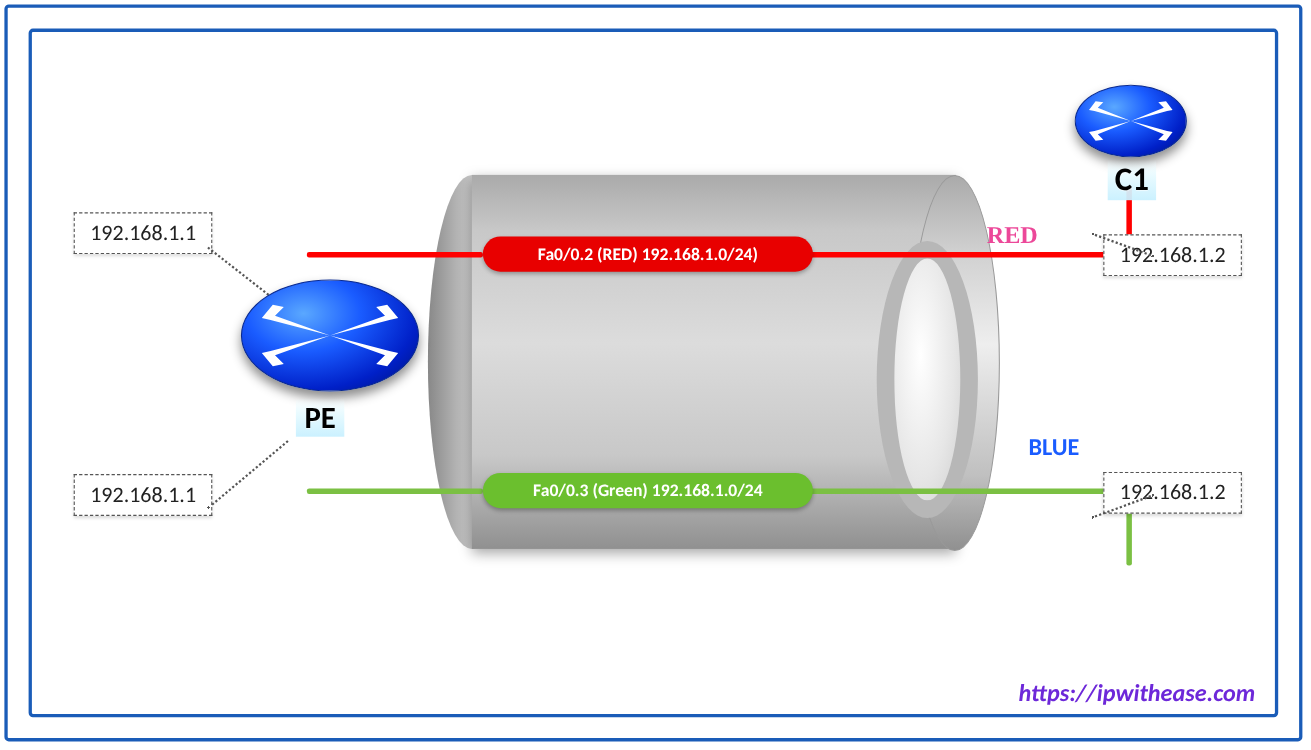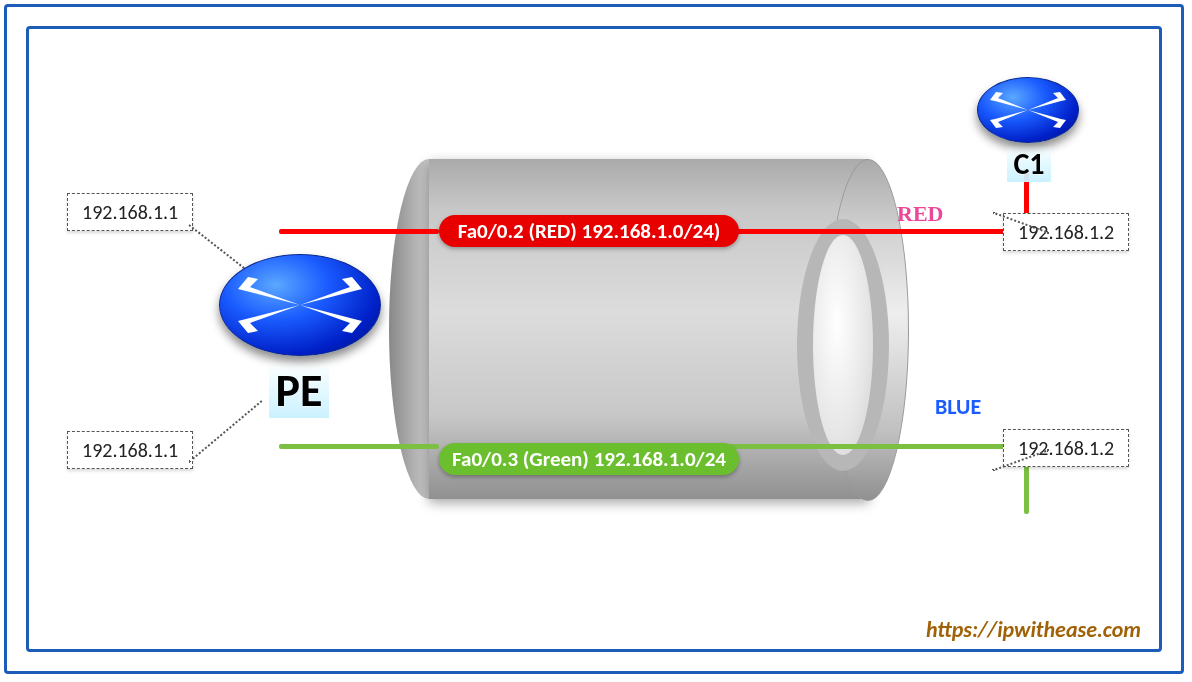--- a/index.html
+++ b/index.html
@@ -108,21 +108,21 @@
   .red { background: #ff0000; }
   .green { background: #7bc043; }
 
   
   .pill {
     position: absolute;
     height: 32px;
     border-radius: 16px;
     color: #ffffff;
     font-weight: bold;
-    font-size: 21px;
+    font-size: 16px;
     display: flex;
     align-items: center;
     justify-content: center;
     box-shadow: 0 2px 4px rgba(0,0,0,0.3);
     padding: 0 12px;
   }
   .pill-red { background: #e80000; }
   .pill-green { background: #6bbf2e; color: #ffffff; }
 
   
@@ -179,21 +179,21 @@
     height: 0;
     transform-origin: left center;
   }
 
   .source-url {
     position: absolute;
     right: 18px;
     bottom: 6px;
     font-weight: bold;
     font-style: italic;
-    color: #a16207;
+    color: #6d28d9;
     font-size: 22px;
   }
 </style>
 </head>
 <body>
 
 <div class="outer-frame"></div>
 <div class="inner-frame">
   <div class="canvas">
 
@@ -208,21 +208,21 @@
     <div class="wire red" style="left:680px; top:200px; width:320px;"></div>
     <div class="wire-v red" style="left:995px; top:140px; height:65px;"></div>
     <div class="pill pill-red" style="left:410px; top:186px; width:276px;">
       <span>Fa0/0.2 (RED) 192.168.1.0/24)</span>
     </div>
     <div class="wire-label redtxt" style="left:868px; top:172px;">RED</div>
 
     <div class="wire green" style="left:250px; top:415px; width:160px;"></div>
     <div class="wire green" style="left:680px; top:415px; width:320px;"></div>
     <div class="wire-v green" style="left:995px; top:415px; height:70px;"></div>
-    <div class="pill pill-green" style="left:410px; top:401px; width:276px;margin-top:13px;">
+    <div class="pill pill-green" style="left:410px; top:401px; width:276px;">
       <span>Fa0/0.3 (Green) 192.168.1.0/24</span>
     </div>
     <div class="wire-label bluetxt" style="left:862px; top:364px;margin-left:44px;">BLUE</div>
 
     <div class="ipbox" style="left:38px; top:164px;">
       <span>192.168.1.1</span>
     </div>
     <div class="ipbox" style="left:38px; top:402px;">
       <span>192.168.1.1</span>
     </div>
@@ -243,21 +243,21 @@
       <div class="router-body" style="width:160px; height:100px;">
         <svg width="160" height="100">
           <g fill="#ffffff">
             <path d="M80 50 L30 32 L38 24 L28 22 L18 34 L26 36 L80 50 Z"></path>
             <path d="M80 50 L130 32 L122 24 L132 22 L142 34 L134 36 L80 50 Z"></path>
             <path d="M80 50 L30 68 L38 76 L28 78 L18 66 L26 64 L80 50 Z"></path>
             <path d="M80 50 L130 68 L122 76 L132 78 L142 66 L134 64 L80 50 Z"></path>
           </g>
         </svg>
       </div>
-      <div class="router-label" style="left:50px; top:108px; width:60px; font-size:46px;">PE</div>
+      <div class="router-label" style="left:50px; top:108px; width:44px; font-size:28px;">PE</div>
     </div>
 
     <div class="router" style="left:948px; top:48px;">
       <div class="router-rim" style="left:-3px; top:40px; width:106px; height:60px;"></div>
       <div class="router-body" style="width:100px; height:64px;">
         <svg width="100" height="64">
           <g fill="#ffffff">
             <path d="M50 32 L20 20 L25 15 L18 14 L12 22 L17 23 L50 32 Z"></path>
             <path d="M50 32 L80 20 L75 15 L82 14 L88 22 L83 23 L50 32 Z"></path>
             <path d="M50 32 L20 44 L25 49 L18 50 L12 42 L17 41 L50 32 Z"></path>

